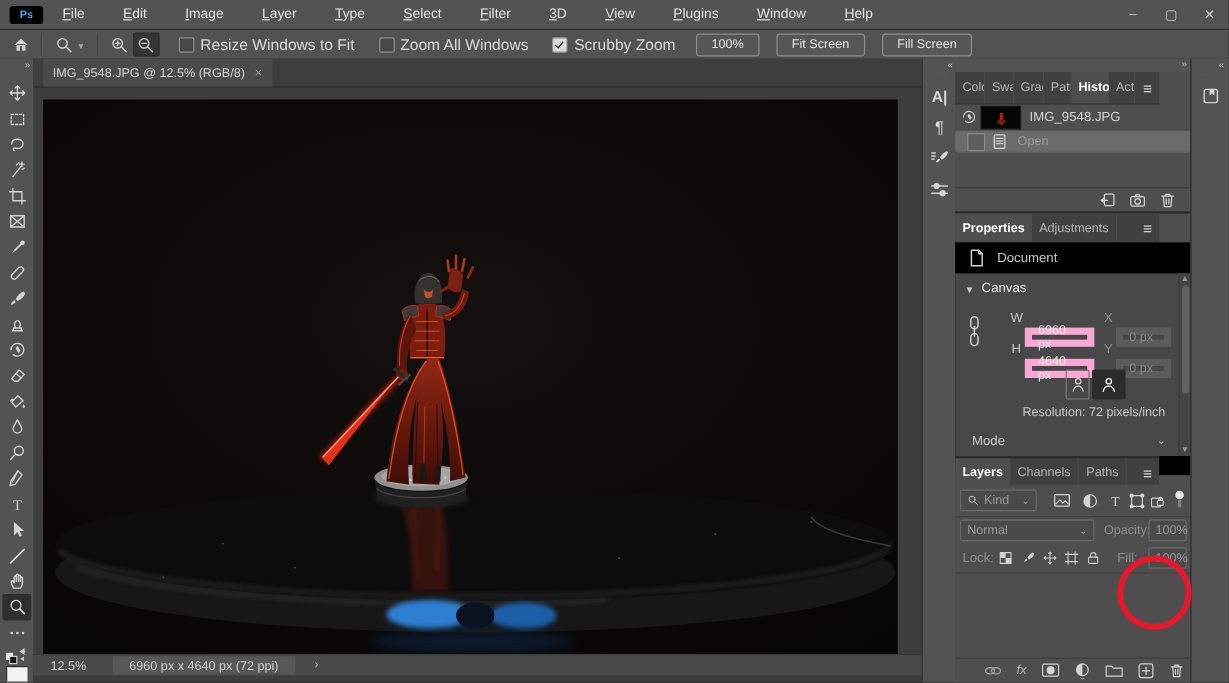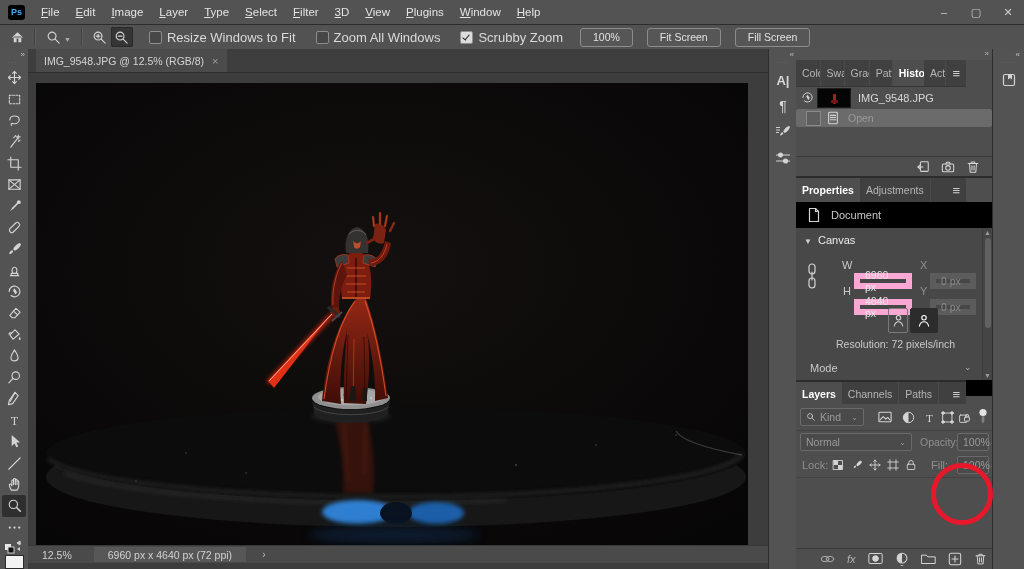--- a/index.html
+++ b/index.html
@@ -2,22 +2,22 @@
 <html><head>
 <meta charset="utf-8">
 <style>
   html,body{margin:0;padding:0;background:#222;}
   body{width:1024px;height:569px;position:relative;overflow:hidden;
        font-family:"Liberation Sans","DejaVu Sans",sans-serif;font-size:11px;color:#d6d6d6;
        -webkit-font-smoothing:antialiased;}
   .abs{position:absolute;}
   
   #titlebar{left:0;top:0;width:1024px;height:24px;background:#535353;border-bottom:1px solid #2c2c2c;display:flex;align-items:center;}
-  .pslogo{width:17px;height:15px;margin:0 8px 0 8px;background:#000000;border-radius:3px;color:#43aaf2;font-weight:bold;font-size:9px;display:flex;align-items:center;justify-content:center;}
-  .menus{display:flex;gap:0;}
+  .pslogo{width:28px;height:15px;margin:0 8px 0 8px;background:#000000;border-radius:3px;color:#43aaf2;font-weight:bold;font-size:9px;display:flex;align-items:center;justify-content:center;}
+  .menus{display:flex;gap:16px;}
   .mi{display:inline-block;padding:0 8px;color:#e3e3e3;font-size:11.5px;cursor:default;}
   .mi::first-letter{text-decoration:underline;}
   .winbtns{margin-left:auto;display:flex;height:24px;}
   .wb{width:32px;height:24px;display:flex;align-items:center;justify-content:center;color:#cfcfcf;font-size:11px;}
   #optionsbar{left:0;top:25px;width:1024px;height:24px;background:#525252;border-bottom:1px solid #3a3a3a;display:flex;align-items:center;}
   .vsep{width:1px;height:18px;background:#424242;border-right:1px solid #5e5e5e;margin:0 6px;}
   .toolbtn{display:flex;align-items:center;justify-content:center;width:22px;height:20px;border-radius:2px;}
   .toolbtn.pressed{background:#353535;box-shadow:inset 0 0 0 1px #2a2a2a;}
   .cbrow{display:flex;align-items:center;gap:5px;margin:0 10px;}
   .cb{width:11px;height:11px;border:1px solid #8e8e8e;background:#474747;border-radius:2px;position:relative;}
@@ -503,21 +503,21 @@
             <circle cx="6" cy="4" r="2.4"></circle>
             <path d="M1.5 13c.6-3 2.4-4.6 4.5-4.6S9.9 10 10.5 13"></path>
           </svg>
       </span>
       <span class="orbtn act abs" style="left:114px;top:80px;width:26px;height:23px">
         <svg class="ic" width="14" height="13" viewBox="0 0 14 14" style="stroke:#fff">
             <circle cx="7" cy="4" r="2.4"></circle>
             <path d="M2 13c.7-3 2.7-4.6 5-4.6s4.3 1.6 5 4.6"></path>
           </svg>
       </span>
-      <span class="abs lbl" style="left:40px;top:110px;font-size:10.5px">Resolution: 72 pixels/inch</span>
+      <span class="abs lbl" style="left:56px;top:110px;font-size:10.5px">Resolution: 72 pixels/inch</span>
       <span class="abs lbl" style="left:14px;top:134px">Mode</span>
       <span class="abs" style="left:168px;top:134px;color:#b0b0b0;font-size:9px">⌄</span>
 
       <div class="scroll" style="left:186px;top:0;height:152px">
         <span class="ar" style="top:1px">▲</span>
         <span class="th" style="top:10px;height:90px"></span>
         <span class="ar" style="bottom:1px">▼</span>
       </div>
     </div>
   </div>

